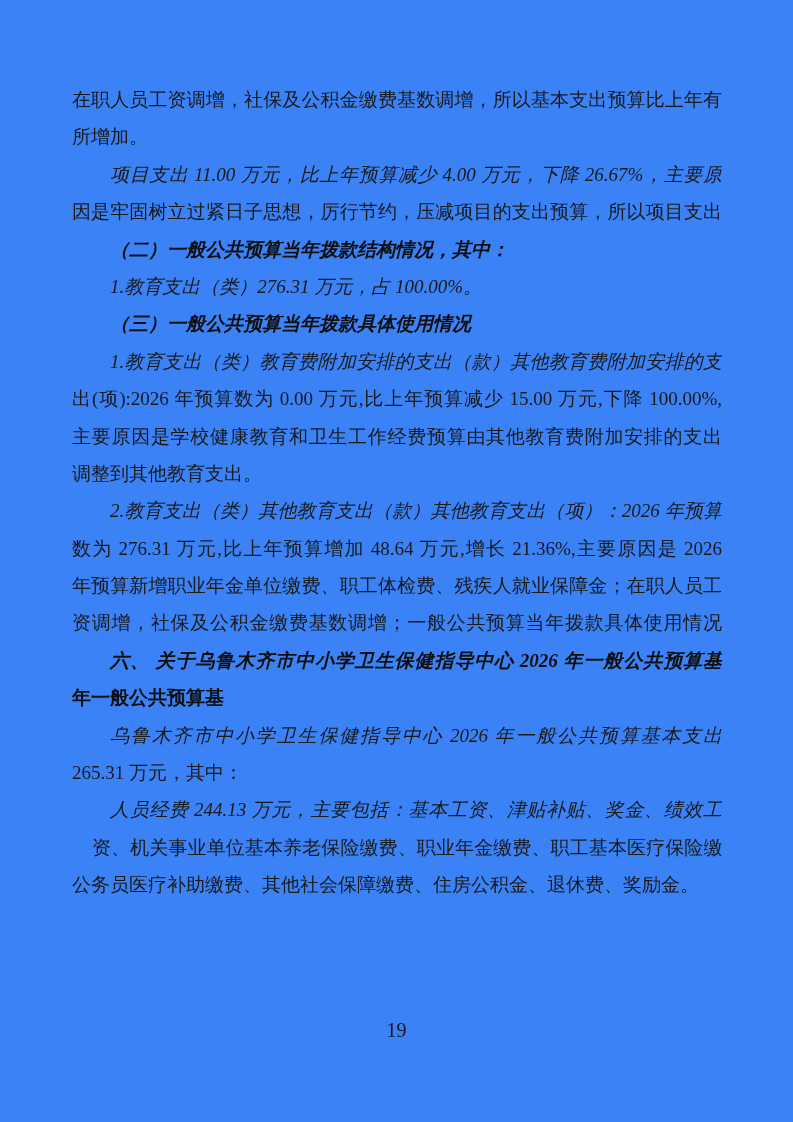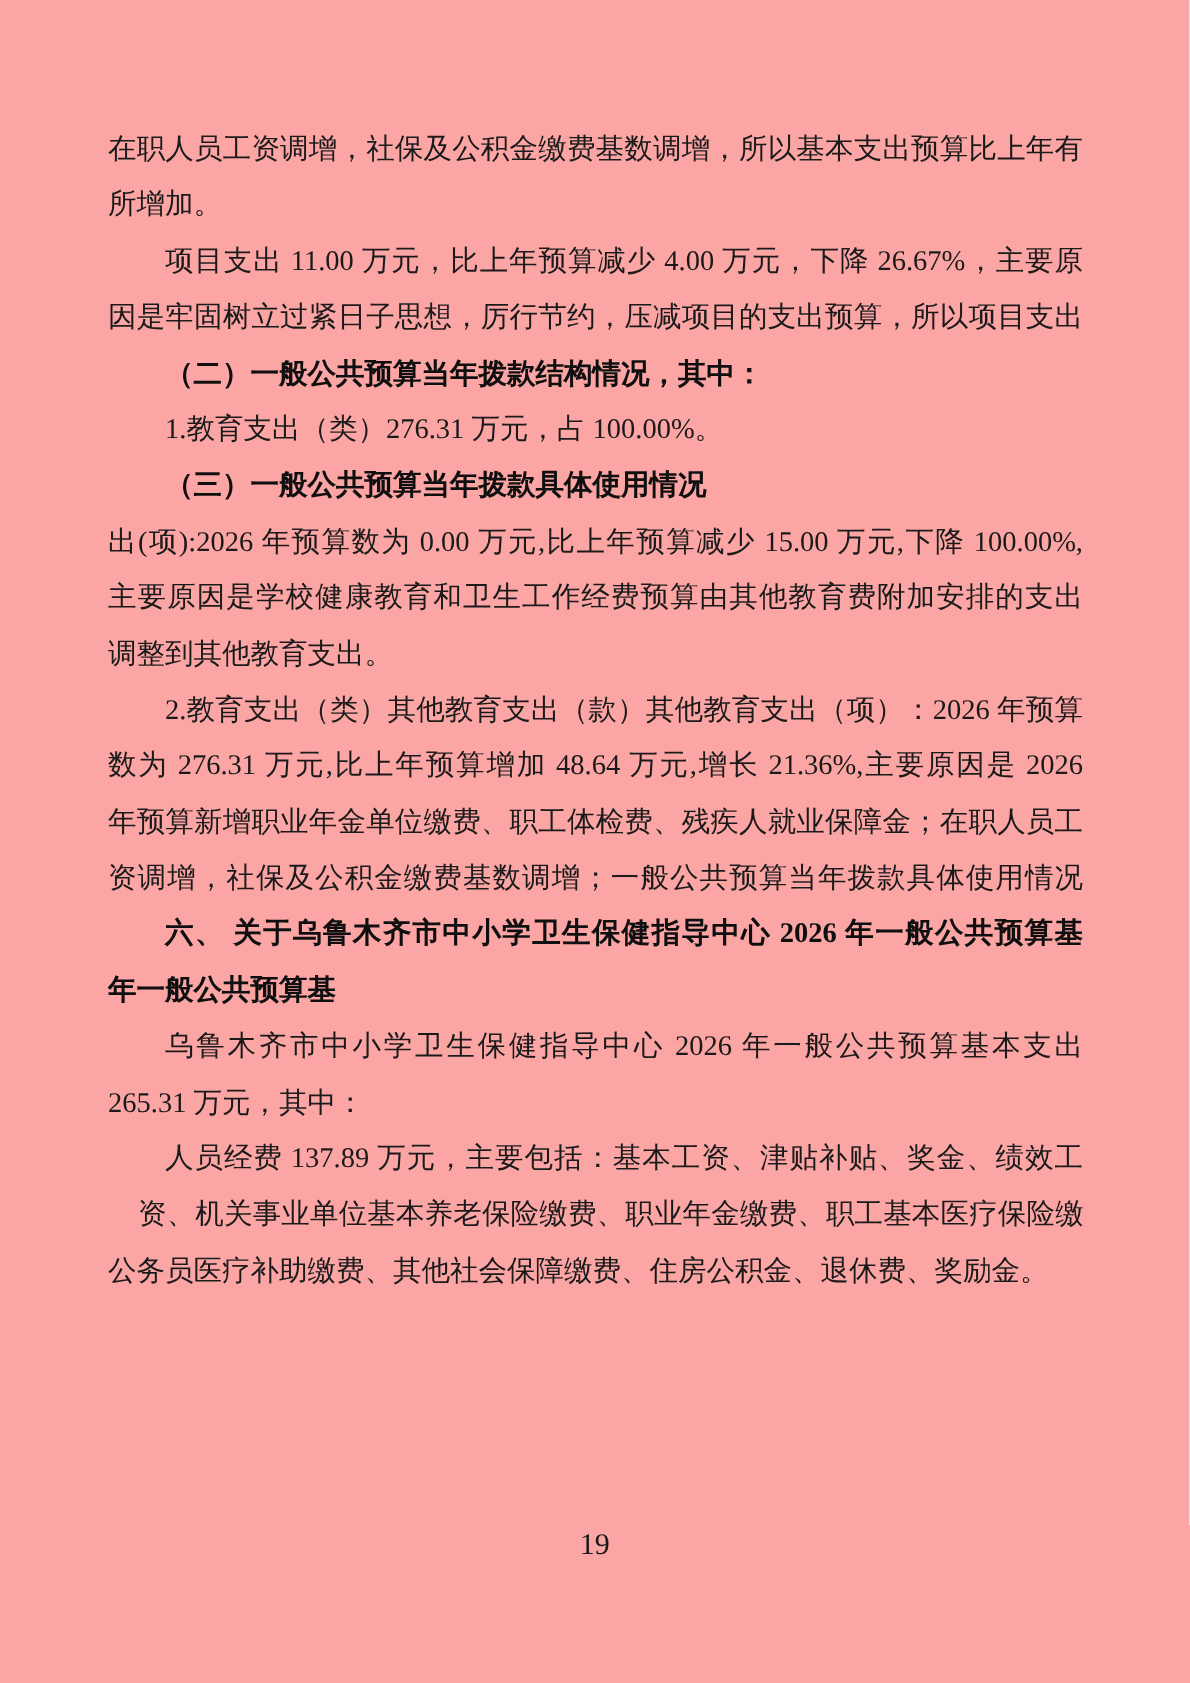--- a/index.html
+++ b/index.html
@@ -4,42 +4,42 @@
 <style>
   html, body {
     margin: 0;
     padding: 0;
     background: #ffffff;
   }
   .page {
     position: relative;
     width: 793px;
     height: 1122px;
-    background: #fca5a5;
+    background: #3b82f6;
     overflow: hidden;
     font-family: "Liberation Serif", "DejaVu Serif", serif;
     color: #1a1a1a;
   }
   .content {
     position: absolute;
     top: 81px;
     left: 72px;
     width: 650px;
   }
   .para { margin: 0; }
   .line {
     font-size: 19px;
     line-height: 37.4px;
     height: 37.4px;
     overflow: hidden;
     text-align: justify;
   }
   .full { text-align-last: justify; }
   .last { text-align-last: left; }
-  .indent { text-indent: 38px; }
+  .indent { text-indent: 38px; font-style: italic; }
   .tight { letter-spacing: -0.46px; margin-left: 20px; }
   .heading { font-weight: bold; color: #0f0f0f; }
   .page-number {
     position: absolute;
     top: 1020px;
     left: 0;
     width: 100%;
     text-align: center;
     font-size: 20px;
     line-height: 20px;
@@ -68,20 +68,21 @@
 
     <div class="para">
       <div class="line last indent">1.教育支出（类）276.31 万元，占 100.00%。</div>
     </div>
 
     <div class="para">
       <div class="line last indent heading">（三）一般公共预算当年拨款具体使用情况</div>
     </div>
 
     <div class="para">
+      <div class="line full indent">1.教育支出（类）教育费附加安排的支出（款）其他教育费附加安排的支</div>
       <div class="line full">出(项):2026 年预算数为 0.00 万元,比上年预算减少 15.00 万元,下降 100.00%,</div>
       <div class="line full">主要原因是学校健康教育和卫生工作经费预算由其他教育费附加安排的支出</div>
       <div class="line last">调整到其他教育支出。</div>
     </div>
 
     <div class="para">
       <div class="line full indent">2.教育支出（类）其他教育支出（款）其他教育支出（项）：2026 年预算</div>
       <div class="line full">数为 276.31 万元,比上年预算增加 48.64 万元,增长 21.36%,主要原因是 2026</div>
       <div class="line full">年预算新增职业年金单位缴费、职工体检费、残疾人就业保障金；在职人员工</div>
       <div class="line full">资调增，社保及公积金缴费基数调增；一般公共预算当年拨款具体使用情况</div>
@@ -91,21 +92,21 @@
       <div class="line full indent heading">六、 关于乌鲁木齐市中小学卫生保健指导中心 2026 年一般公共预算基</div>
       <div class="line last heading">年一般公共预算基</div>
     </div>
 
     <div class="para">
       <div class="line full indent">乌鲁木齐市中小学卫生保健指导中心 2026 年一般公共预算基本支出</div>
       <div class="line last">265.31 万元，其中：</div>
     </div>
 
     <div class="para">
-      <div class="line full indent">人员经费 137.89 万元，主要包括：基本工资、津贴补贴、奖金、绩效工</div>
+      <div class="line full indent">人员经费 244.13 万元，主要包括：基本工资、津贴补贴、奖金、绩效工</div>
       <div class="line full tight">资、机关事业单位基本养老保险缴费、职业年金缴费、职工基本医疗保险缴费、</div>
       <div class="line last">公务员医疗补助缴费、其他社会保障缴费、住房公积金、退休费、奖励金。</div>
     </div>
 
   </main>
 
   <div class="page-number">19</div>
 </div>
 
 </body></html>

